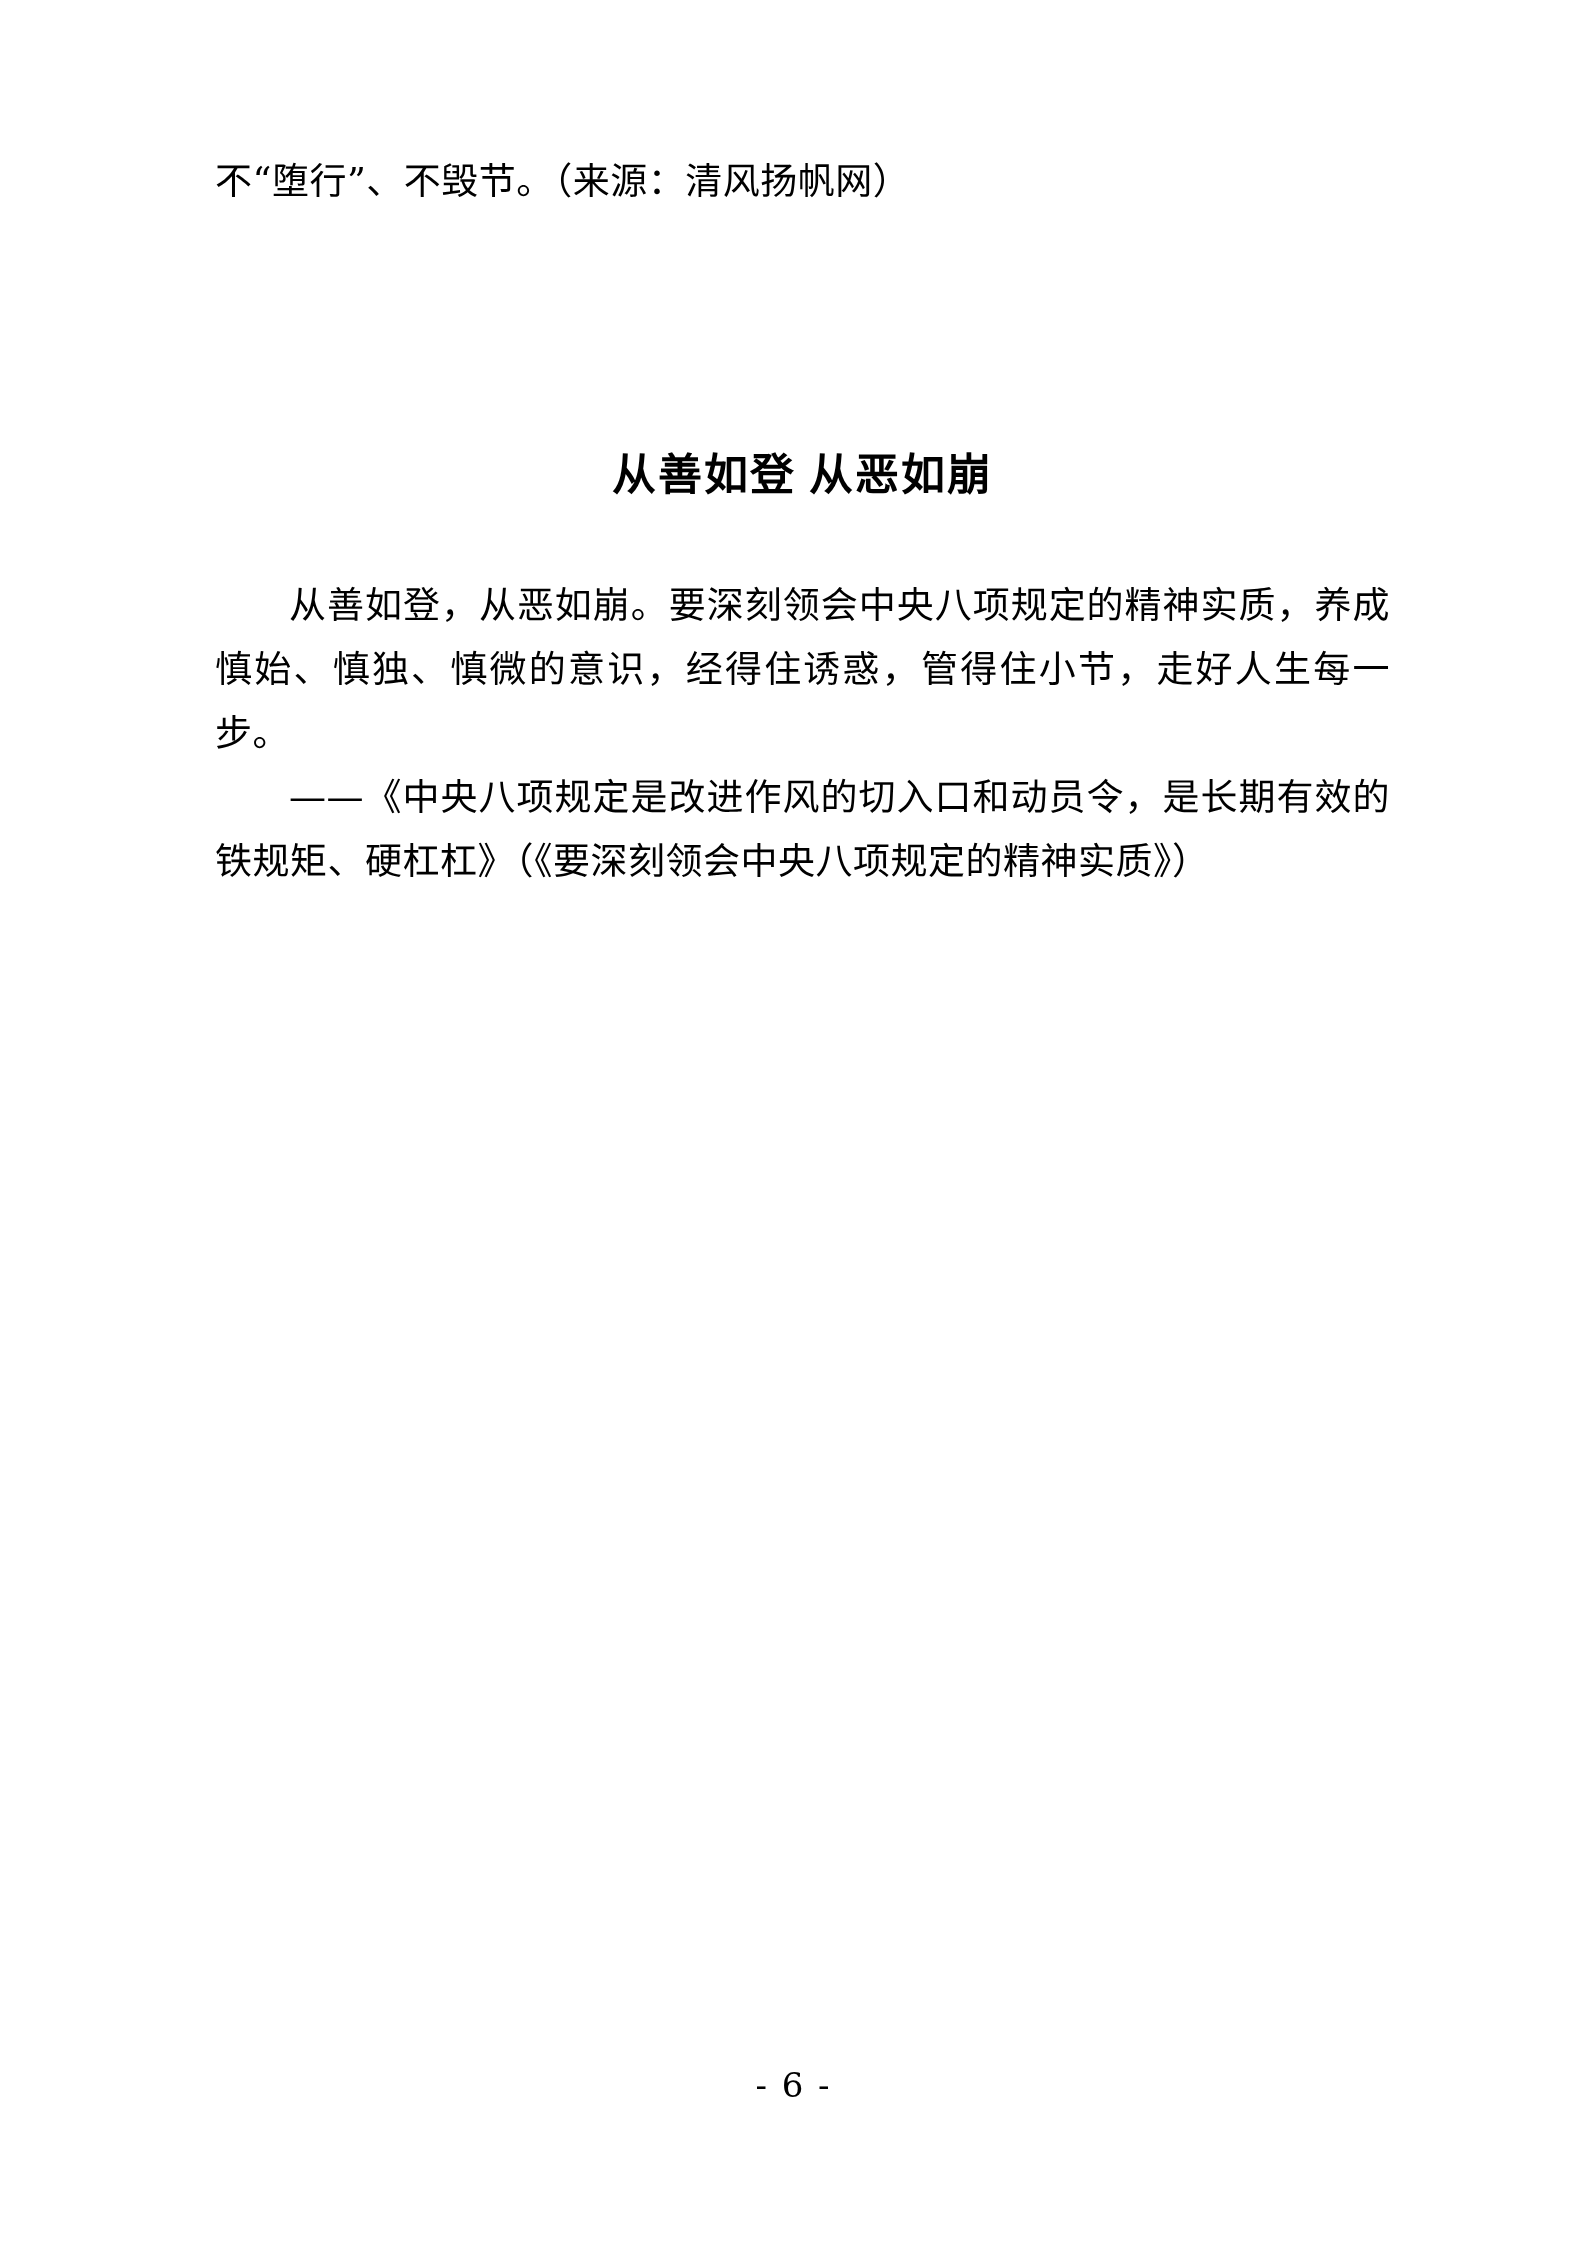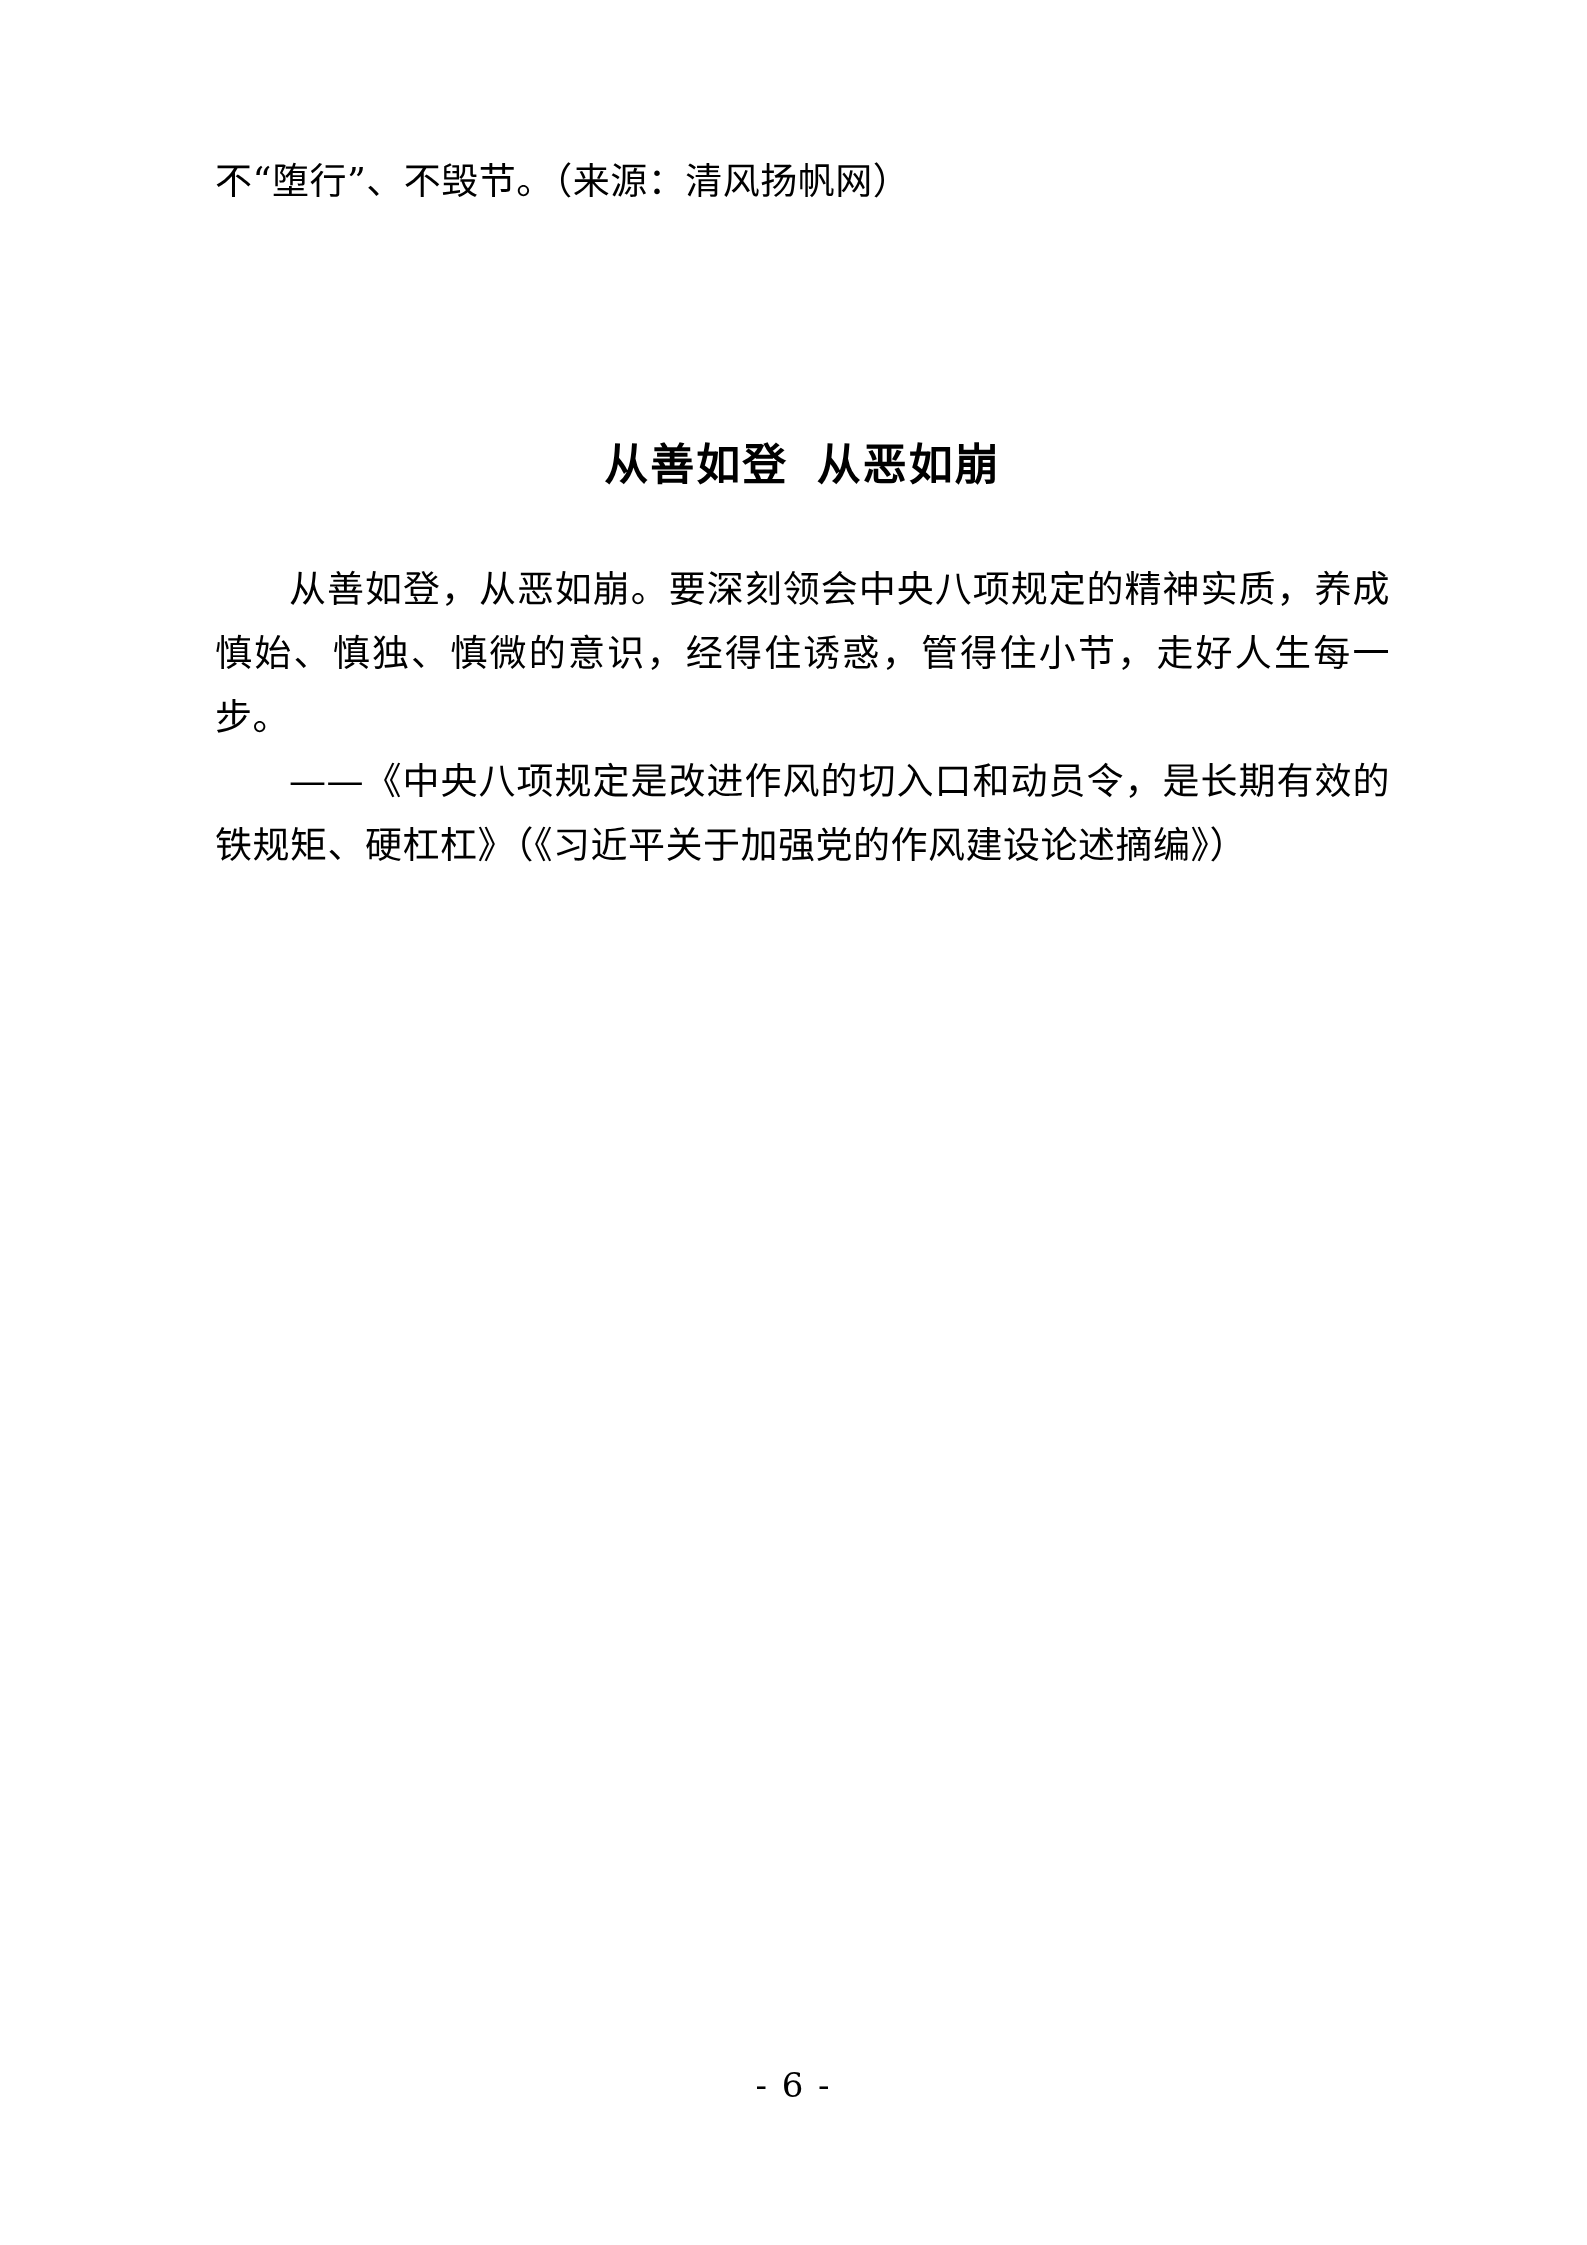--- a/index.html
+++ b/index.html
@@ -46,26 +46,26 @@
     font-family: "DejaVu Serif", "Liberation Serif", serif;
     font-size: 38px;
     line-height: 62px;
     font-weight: bold;
     margin: 0;
   }
   .spacer-sm {
     height: 52px;
   }
   .article-title {
-    font-family: Liberation Mono, monospace;
+    font-family: Liberation Serif, serif;
     font-size: 44px;
     font-weight: bold;
     text-align: center;
     letter-spacing: 2px;
-    margin: 0;
+    margin: 8px;
     line-height: 64px;
   }
   .spacer-title {
     height: 58px;
   }
   .body-para {
     text-indent: 74px;
   }
   .footer {
     position: absolute;
@@ -90,18 +90,18 @@
     <div class="spacer-lg"></div>
 
 
     <div class="spacer-sm"></div>
 
     <h1 class="article-title">从善如登 从恶如崩</h1>
 
     <div class="spacer-title"></div>
 
     <p class="para body-para">从善如登，从恶如崩。要深刻领会中央八项规定的精神实质，养成慎始、慎独、慎微的意识，经得住诱惑，管得住小节，走好人生每一步。</p>
-    <p class="para body-para">——《中央八项规定是改进作风的切入口和动员令，是长期有效的铁规矩、硬杠杠》（《习近平关于加强党的作风建设论述摘编》）</p>
+    <p class="para body-para">——《中央八项规定是改进作风的切入口和动员令，是长期有效的铁规矩、硬杠杠》（《要深刻领会中央八项规定的精神实质》）</p>
 
   </div>
 
   <div class="footer">- 6 -</div>
 </div>
 
 </body></html>

